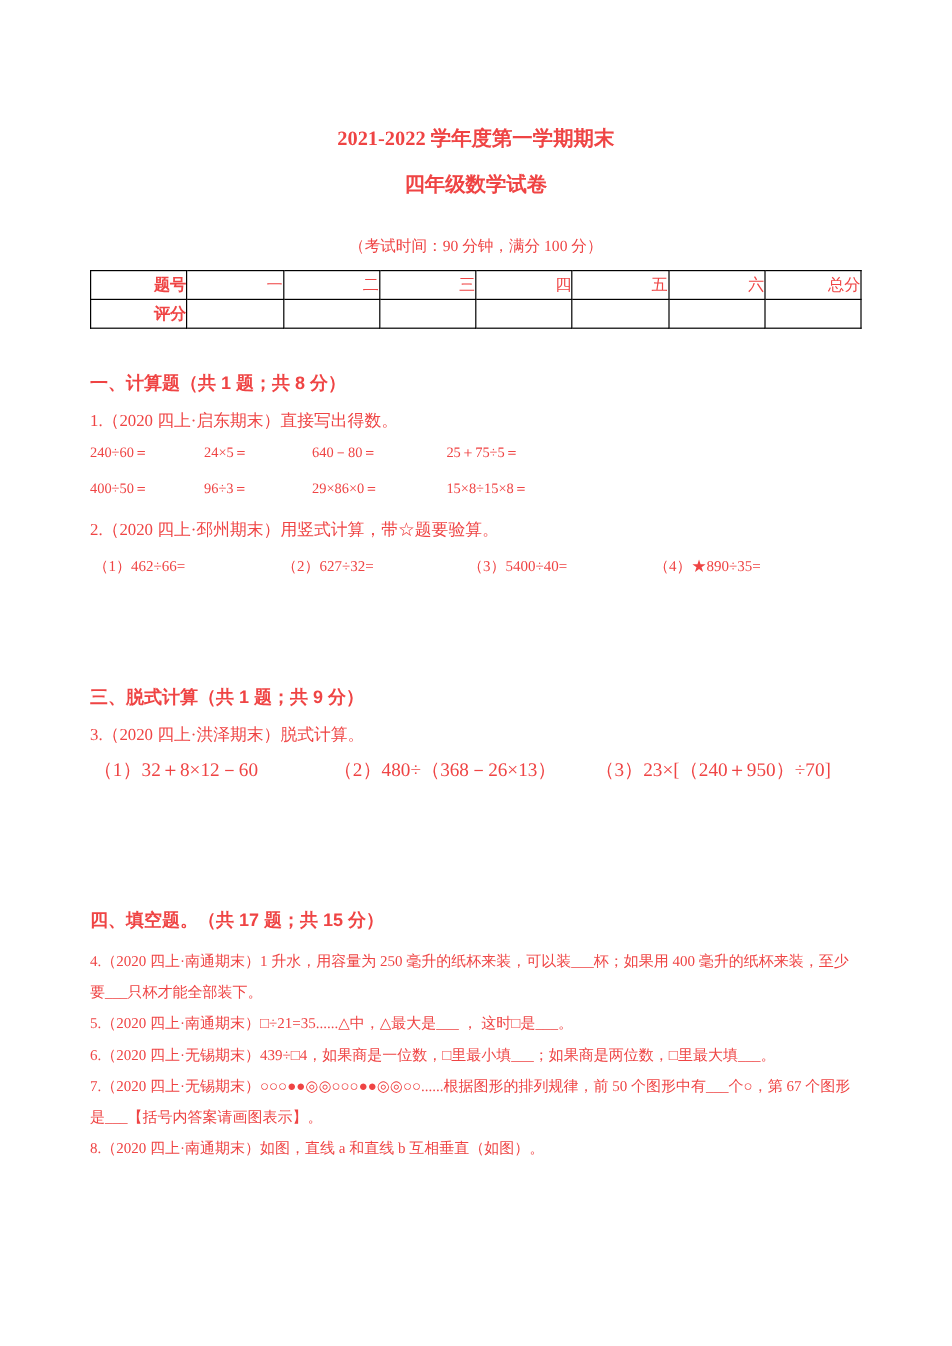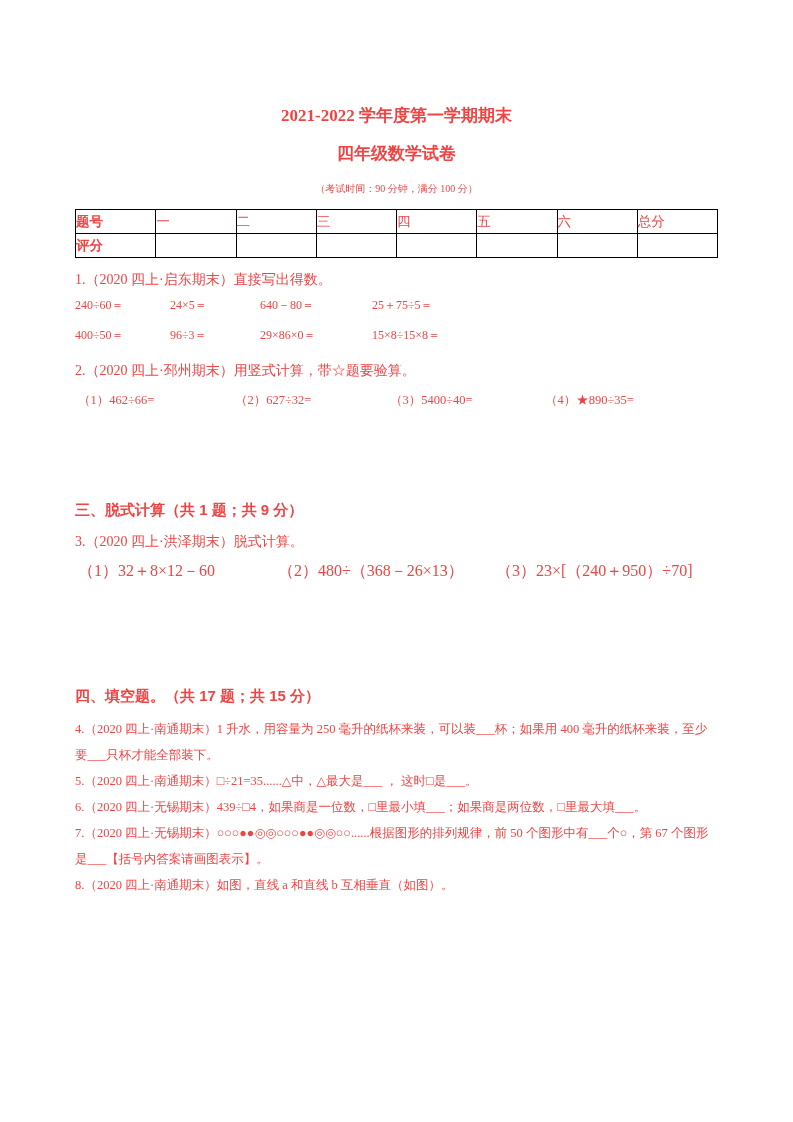--- a/index.html
+++ b/index.html
@@ -24,36 +24,36 @@
     line-height: 20px;
   }
   .title {
     margin-top: 13px;
     text-align: center;
     font-weight: bold;
     font-size: 17px;
     line-height: 30px;
   }
   .exam-info {
-    margin-top: 12px;
+    margin-top: 28px;
     text-align: center;
-    font-size: 10px;
+    font-size: 13px;
     line-height: 16px;
   }
 
   table.score-table {
     margin-top: 12px;
     width: 100%;
     border-collapse: collapse;
     table-layout: fixed;
   }
   table.score-table td {
     border: 1px solid #000;
     height: 24px;
-    text-align: left;
+    text-align: right;
     vertical-align: middle;
     font-size: 13.5px;
   }
   table.score-table td.rowhead { font-weight: bold; }
 
   .sec-heading {
     font-weight: bold;
     font-size: 15px;
     line-height: 20px;
     font-family: "Liberation Sans", "DejaVu Sans", sans-serif;
@@ -132,20 +132,21 @@
         <td></td>
         <td></td>
         <td></td>
         <td></td>
         <td></td>
         <td></td>
       </tr>
     </tbody>
       </table>
 
+    <div class="sec-heading" id="sec1-heading">一、计算题（共 1 题；共 8 分）</div>
     <div class="prompt">1.（2020 四上·启东期末）直接写出得数。</div>
     <div class="eq-row">
       <span>240÷60＝</span>
       <span>24×5＝</span>
       <span>640－80＝</span>
       <span>25＋75÷5＝</span>
     </div>
     <div class="eq-row">
       <span>400÷50＝</span>
       <span>96÷3＝</span>

